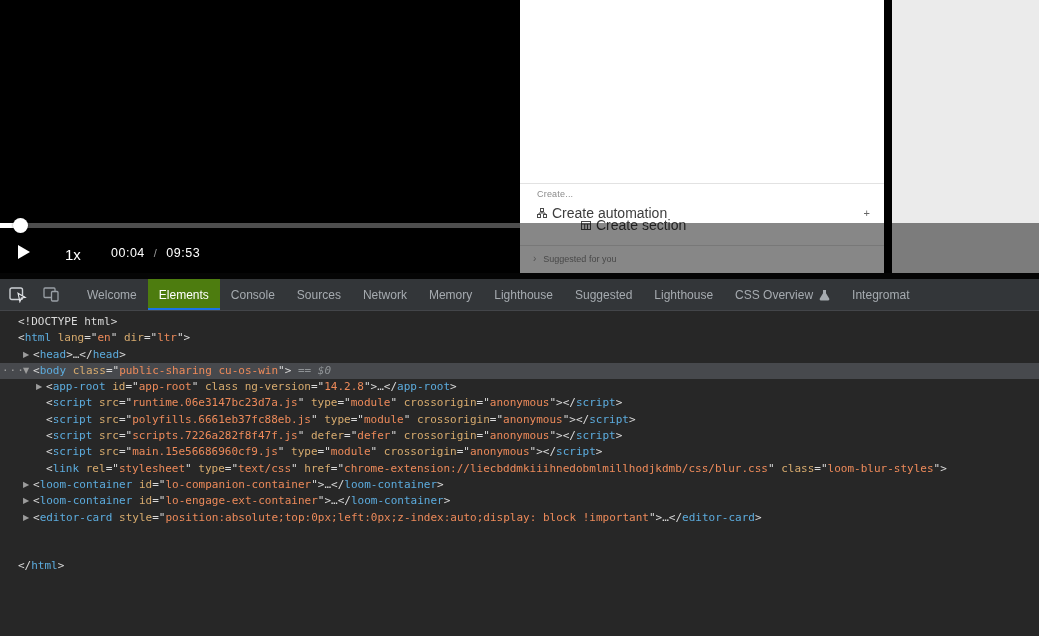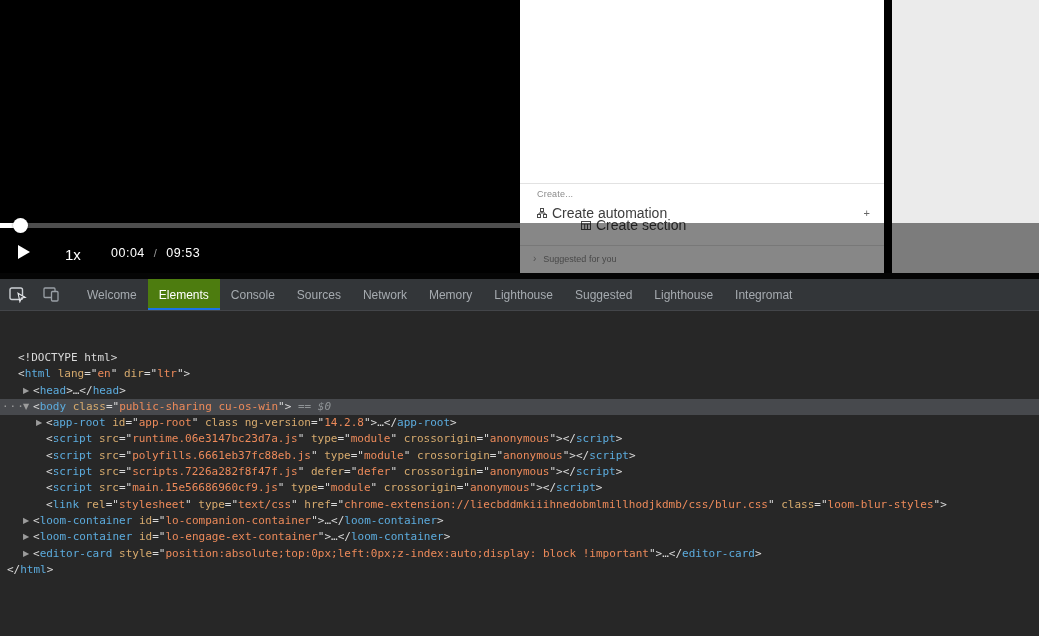--- a/index.html
+++ b/index.html
@@ -148,33 +148,39 @@
         <div class="tab">
           <span>Lighthouse</span>
         </div>
         <div class="tab">
           <span>Suggested</span>
         </div>
         <div class="tab">
           <span>Lighthouse</span>
         </div>
         <div class="tab">
+          <span>CSS Overview</span>
+          <svg width="11" height="12" viewBox="0 0 11 12">
+            <path d="M4 1h3v3.2l3.2 5.3c.5.8-.1 1.9-1 1.9H1.8c-.9 0-1.5-1.1-1-1.9L4 4.2z" fill="#a6abb0"></path>
+          </svg>
+        </div>
+        <div class="tab">
           <span>Integromat</span>
         </div>
       </div>
   </div>
   <div class="dt-code">
-      <div class="code-line" style="padding-left: 18px; margin-top: 36px;"><span class="tk-p">&lt;!DOCTYPE html&gt;</span></div>
+      <div class="code-line" style="padding-left: 18px;"><span class="tk-p">&lt;!DOCTYPE html&gt;</span></div>
       <div class="code-line" style="padding-left: 18px;"><span class="tk-p">&lt;</span><span class="tk-t">html</span><span class="tk-p"> </span><span class="tk-a">lang</span><span class="tk-p">="</span><span class="tk-v">en</span><span class="tk-p">" </span><span class="tk-a">dir</span><span class="tk-p">="</span><span class="tk-v">ltr</span><span class="tk-p">"&gt;</span></div>
       <div class="code-line" style="padding-left: 33px;"><span class="arrow" style="left: 20px;">▶</span><span class="tk-p">&lt;</span><span class="tk-t">head</span><span class="tk-p">&gt;…&lt;/</span><span class="tk-t">head</span><span class="tk-p">&gt;</span></div>
       <div class="code-line sel" style="padding-left: 33px;"><span class="dots">···</span><span class="arrow" style="left: 20px;">▼</span><span class="tk-p">&lt;</span><span class="tk-t">body</span><span class="tk-p"> </span><span class="tk-a">class</span><span class="tk-p">="</span><span class="tk-v">public-sharing cu-os-win</span><span class="tk-p">"&gt;</span><span class="tk-m"> == $0</span></div>
       <div class="code-line" style="padding-left: 46px;"><span class="arrow" style="left: 33px;">▶</span><span class="tk-p">&lt;</span><span class="tk-t">app-root</span><span class="tk-p"> </span><span class="tk-a">id</span><span class="tk-p">="</span><span class="tk-v">app-root</span><span class="tk-p">" </span><span class="tk-a">class</span><span class="tk-p"> </span><span class="tk-a">ng-version</span><span class="tk-p">="</span><span class="tk-v">14.2.8</span><span class="tk-p">"&gt;…&lt;/</span><span class="tk-t">app-root</span><span class="tk-p">&gt;</span></div>
       <div class="code-line" style="padding-left: 46px;"><span class="tk-p">&lt;</span><span class="tk-t">script</span><span class="tk-p"> </span><span class="tk-a">src</span><span class="tk-p">="</span><span class="tk-v">runtime.06e3147bc23d7a.js</span><span class="tk-p">" </span><span class="tk-a">type</span><span class="tk-p">="</span><span class="tk-v">module</span><span class="tk-p">" </span><span class="tk-a">crossorigin</span><span class="tk-p">="</span><span class="tk-v">anonymous</span><span class="tk-p">"&gt;&lt;/</span><span class="tk-t">script</span><span class="tk-p">&gt;</span></div>
       <div class="code-line" style="padding-left: 46px;"><span class="tk-p">&lt;</span><span class="tk-t">script</span><span class="tk-p"> </span><span class="tk-a">src</span><span class="tk-p">="</span><span class="tk-v">polyfills.6661eb37fc88eb.js</span><span class="tk-p">" </span><span class="tk-a">type</span><span class="tk-p">="</span><span class="tk-v">module</span><span class="tk-p">" </span><span class="tk-a">crossorigin</span><span class="tk-p">="</span><span class="tk-v">anonymous</span><span class="tk-p">"&gt;&lt;/</span><span class="tk-t">script</span><span class="tk-p">&gt;</span></div>
       <div class="code-line" style="padding-left: 46px;"><span class="tk-p">&lt;</span><span class="tk-t">script</span><span class="tk-p"> </span><span class="tk-a">src</span><span class="tk-p">="</span><span class="tk-v">scripts.7226a282f8f47f.js</span><span class="tk-p">" </span><span class="tk-a">defer</span><span class="tk-p">="</span><span class="tk-v">defer</span><span class="tk-p">" </span><span class="tk-a">crossorigin</span><span class="tk-p">="</span><span class="tk-v">anonymous</span><span class="tk-p">"&gt;&lt;/</span><span class="tk-t">script</span><span class="tk-p">&gt;</span></div>
       <div class="code-line" style="padding-left: 46px;"><span class="tk-p">&lt;</span><span class="tk-t">script</span><span class="tk-p"> </span><span class="tk-a">src</span><span class="tk-p">="</span><span class="tk-v">main.15e56686960cf9.js</span><span class="tk-p">" </span><span class="tk-a">type</span><span class="tk-p">="</span><span class="tk-v">module</span><span class="tk-p">" </span><span class="tk-a">crossorigin</span><span class="tk-p">="</span><span class="tk-v">anonymous</span><span class="tk-p">"&gt;&lt;/</span><span class="tk-t">script</span><span class="tk-p">&gt;</span></div>
       <div class="code-line" style="padding-left: 46px;"><span class="tk-p">&lt;</span><span class="tk-t">link</span><span class="tk-p"> </span><span class="tk-a">rel</span><span class="tk-p">="</span><span class="tk-v">stylesheet</span><span class="tk-p">" </span><span class="tk-a">type</span><span class="tk-p">="</span><span class="tk-v">text/css</span><span class="tk-p">" </span><span class="tk-a">href</span><span class="tk-p">="</span><span class="tk-v">chrome-extension://liecbddmkiiihnedobmlmillhodjkdmb/css/blur.css</span><span class="tk-p">" </span><span class="tk-a">class</span><span class="tk-p">="</span><span class="tk-v">loom-blur-styles</span><span class="tk-p">"&gt;</span></div>
       <div class="code-line" style="padding-left: 33px;"><span class="arrow" style="left: 20px;">▶</span><span class="tk-p">&lt;</span><span class="tk-t">loom-container</span><span class="tk-p"> </span><span class="tk-a">id</span><span class="tk-p">="</span><span class="tk-v">lo-companion-container</span><span class="tk-p">"&gt;…&lt;/</span><span class="tk-t">loom-container</span><span class="tk-p">&gt;</span></div>
       <div class="code-line" style="padding-left: 33px;"><span class="arrow" style="left: 20px;">▶</span><span class="tk-p">&lt;</span><span class="tk-t">loom-container</span><span class="tk-p"> </span><span class="tk-a">id</span><span class="tk-p">="</span><span class="tk-v">lo-engage-ext-container</span><span class="tk-p">"&gt;…&lt;/</span><span class="tk-t">loom-container</span><span class="tk-p">&gt;</span></div>
       <div class="code-line" style="padding-left: 33px;"><span class="arrow" style="left: 20px;">▶</span><span class="tk-p">&lt;</span><span class="tk-t">editor-card</span><span class="tk-p"> </span><span class="tk-a">style</span><span class="tk-p">="</span><span class="tk-v">position:absolute;top:0px;left:0px;z-index:auto;display: block !important</span><span class="tk-p">"&gt;…&lt;/</span><span class="tk-t">editor-card</span><span class="tk-p">&gt;</span></div>
-      <div class="code-line" style="padding-left: 7px;"><span class="tk-p">&lt;/</span><span class="tk-t">html</span><span class="tk-p">&gt;</span></div>
+      <div class="code-line" style="padding-left: 18px; margin-top: 32px;"><span class="tk-p">&lt;/</span><span class="tk-t">html</span><span class="tk-p">&gt;</span></div>
     </div>
 </div>
 
 </body></html>

